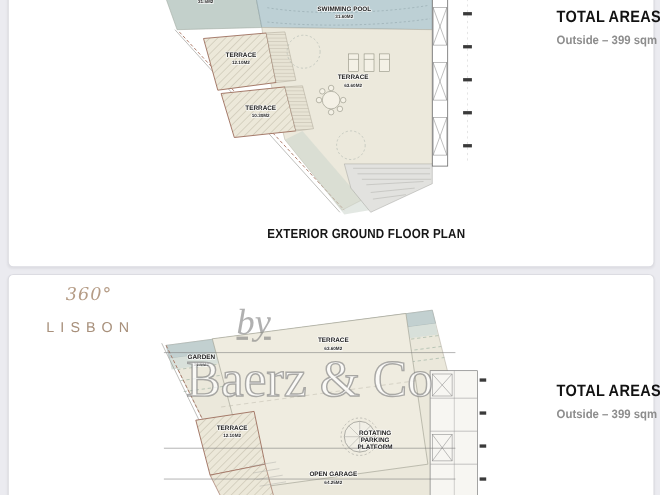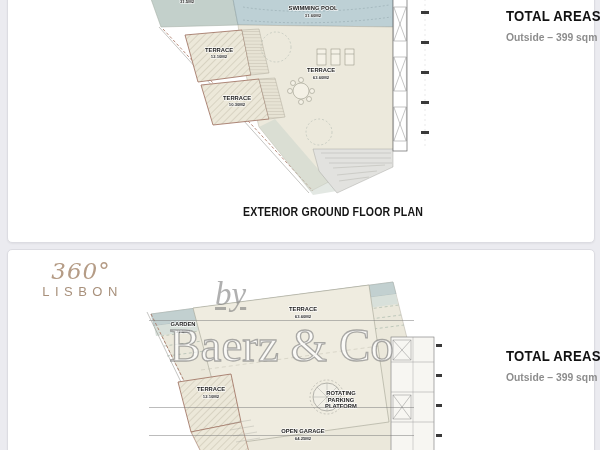--- a/index.html
+++ b/index.html
@@ -29,24 +29,24 @@
     font-size:12px;font-weight:bold;color:#161616;letter-spacing:.2px;
     transform:scaleX(.88);
   }
   .totals{position:absolute;left:498px;width:110px;}
   .totals-title{font-size:15px;font-weight:bold;color:#121212;letter-spacing:.3px;
     transform:scaleX(.88);transform-origin:left;white-space:nowrap;}
   .totals-sub{font-size:11px;font-weight:bold;color:#8d8d8d;margin-top:7px;
     transform:scaleX(.94);transform-origin:left;white-space:nowrap;}
 
   .logo{position:absolute;left:28px;top:8px;width:90px;text-align:center;}
-  .logo-360{font-family:"DejaVu Serif",serif;font-style:italic;font-size:23px;
+  .logo-360{font-family:"DejaVu Serif",serif;font-style:italic;font-size:16px;
     color:#b59c86;letter-spacing:1px;}
   .logo-lisbon{font-family:"Liberation Sans",sans-serif;font-size:13px;font-weight:500;
-    color:#a8907b;letter-spacing:5.5px;margin-top:0;text-indent:3px;}
+    color:#a8907b;letter-spacing:5.5px;margin-top:13px;text-indent:3px;}
 
   
   .wm{position:absolute;left:141px;top:30px;width:265px;height:168px;pointer-events:none;}
   .wm-rule{position:absolute;left:0;right:0;height:1px;background:rgba(122,122,122,.5);}
   .wm-by{position:absolute;left:66px;top:-4px;
     font-family:"Liberation Serif",serif;font-style:italic;font-size:33px;
     color:rgba(128,128,128,.62);text-decoration:underline;}
   .wm-brand{position:absolute;top:42px;left:-15px;right:-15px;text-align:center;
     font-family:"Liberation Serif",serif;font-size:47px;line-height:1;
     color:rgba(255,255,255,.72);-webkit-text-stroke:1.3px rgba(118,118,118,.6);}

